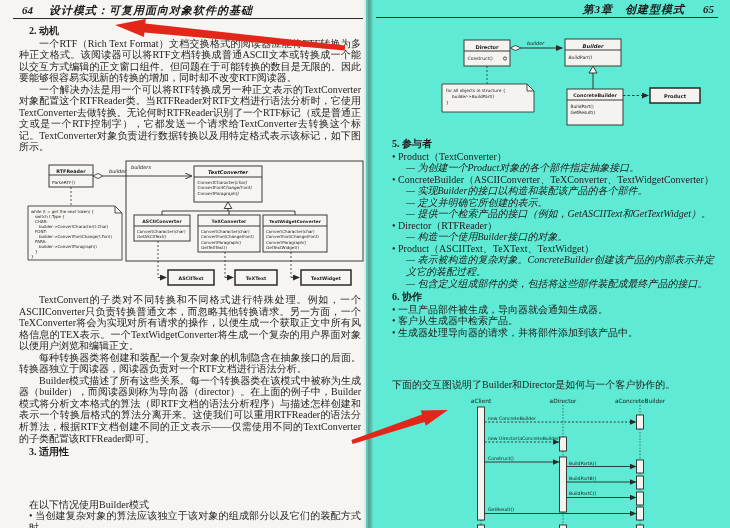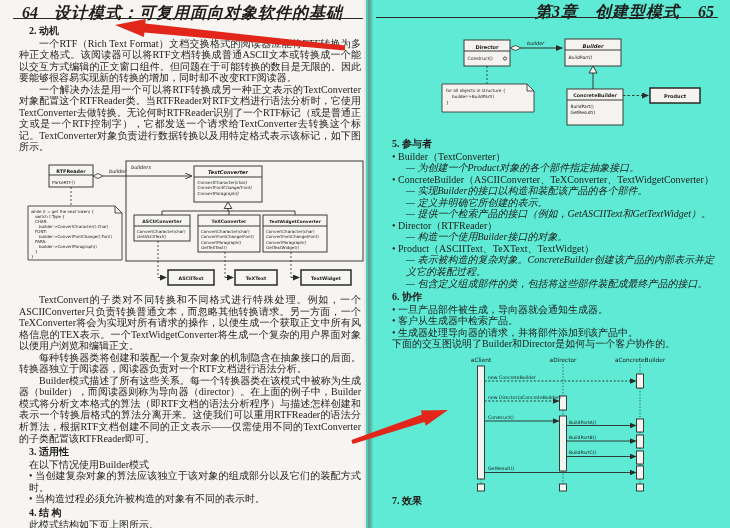--- a/index.html
+++ b/index.html
@@ -4,35 +4,35 @@
 <style>
   html,body{margin:0;padding:0;background:#d8d7d2;}
   .shot{position:relative;width:730px;height:528px;overflow:hidden;background:#f5f4f0;
         font-family:"Liberation Serif",serif;color:#1d1c1a;}
   .page{position:absolute;top:0;height:100%;}
   .page-left{left:0;width:366px;background:#f6f5f1;}
   .page-right{left:366px;width:364px;background:#5eead4;}
   .gutter{position:absolute;left:363px;top:0;width:10px;height:100%;z-index:5;
           background:linear-gradient(90deg,rgba(0,0,0,0) 0%,rgba(0,0,0,0.14) 45%,rgba(90,88,84,0.55) 58%,rgba(0,0,0,0.05) 100%);}
   
-  .hdr{position:absolute;font-style:italic;font-size:16px;display:flex;align-items:baseline;white-space:nowrap;}
+  .hdr{position:absolute;font-style:italic;font-size:11px;display:flex;align-items:baseline;white-space:nowrap;}
   .hdr-l{top:3px;left:22px;gap:16px;}
   .hdr-r{top:2px;right:16px;gap:18px;}
   .hdr .num{font-weight:bold;font-style:italic;}
   .hdr .ttl{letter-spacing:1px;font-weight:600;}
   .rule{position:absolute;border-top:1.4px solid #2b2a27;}
   .rule-l{top:17.5px;left:13px;width:350px;}
   .rule-r{top:16.5px;left:10px;right:12px;}
   
   .col{position:absolute;font-size:10px;line-height:11.55px;text-align:justify;}
   .col-l{top:23px;left:19px;width:342px;}
   .col-r{top:21px;left:16px;width:332px;}
   .col p{margin:0;text-indent:2em;}
   .h-sec{margin:2px 0 1px 0;padding-left:10px;font-weight:600;text-indent:0;}
-  .plain{text-indent:1em;}
+  .plain{text-indent:1em;margin-top:41px;}
   .li-b{padding-left:10px;text-indent:0;}
   .li-d{padding-left:24px;text-indent:0;font-style:italic;}
   svg.diagram{display:block;}
   .dg-left{margin:5px 0 4px 2px;}
   .dg-right{margin:14px 0 11px 57px;}
   .dg-seq{margin:3px 0 2px 66px;}
   
   .anno{position:absolute;z-index:9;pointer-events:none;}
   .anno-1{left:108px;top:14px;}
   .anno-2{left:348px;top:406px;}
@@ -240,21 +240,21 @@
         <g>
           <line x1="184" y1="60.5" x2="209" y2="60.5" stroke="#2a2a27" stroke-width="0.9" stroke-dasharray="2.5,2" marker-end="url(#mArrF)"></line>
         </g>
         <g>
           <rect x="211" y="53" width="50" height="15" fill="#f4f3ef" stroke="#2a2a27" stroke-width="1.5"></rect>
           <text x="236" y="62.5" font-size="5" font-weight="bold" text-anchor="middle">Product</text>
         </g>
       </svg>
 
       <div class="h-sec">5. 参与者</div>
-      <div class="li-b">• Builder（TextConverter）</div>
+      <div class="li-b">• Product（TextConverter）</div>
       <div class="li-d">— 为创建一个Product对象的各个部件指定抽象接口。</div>
       <div class="li-b">• ConcreteBuilder（ASCIIConverter、TeXConverter、TextWidgetConverter）</div>
       <div class="li-d">— 实现Builder的接口以构造和装配该产品的各个部件。</div>
       <div class="li-d">— 定义并明确它所创建的表示。</div>
       <div class="li-d">— 提供一个检索产品的接口（例如，GetASCIIText和GetTextWidget）。</div>
       <div class="li-b">• Director（RTFReader）</div>
       <div class="li-d">— 构造一个使用Builder接口的对象。</div>
       <div class="li-b">• Product（ASCIIText、TeXText、TextWidget）</div>
       <div class="li-d">— 表示被构造的复杂对象。ConcreteBuilder创建该产品的内部表示并定义它的装配过程。</div>
       <div class="li-d">— 包含定义组成部件的类，包括将这些部件装配成最终产品的接口。</div>

